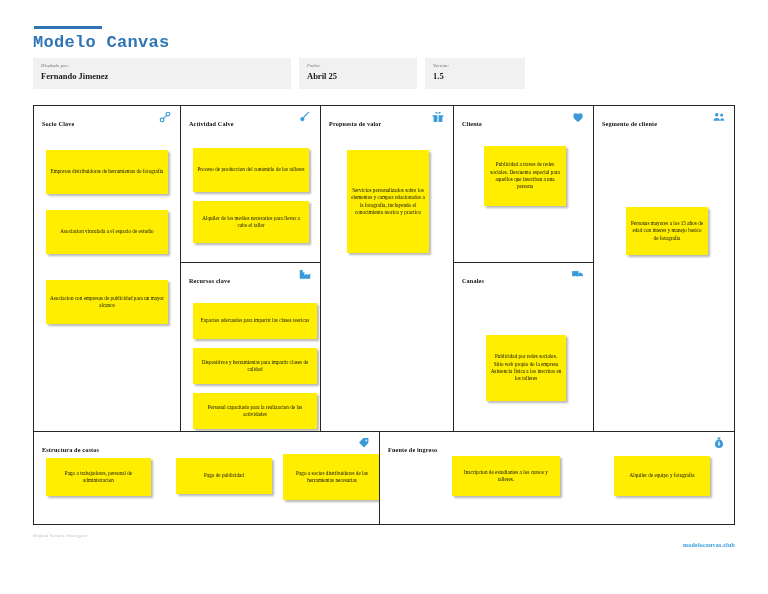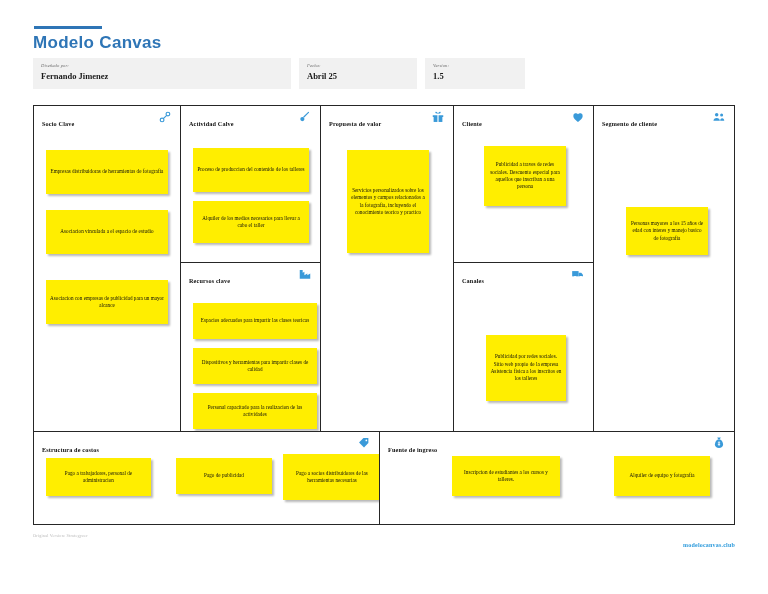--- a/index.html
+++ b/index.html
@@ -28,21 +28,21 @@
     left: 34px;
     top: 26px;
     width: 68px;
     height: 3px;
     background: #2e75b6;
   }
   .page-title {
     position: absolute;
     left: 33px;
     top: 33px;
-    font-family: Liberation Sans, sans-serif;
+    font-family: Liberation Mono, monospace;
     font-size: 17px;
     font-weight: bold;
     color: #2e75b6;
     letter-spacing: .3px;
     border-bottom: 1.5px solid #2e75b6;
     padding-bottom: 7px;
     line-height: 20px;
   }
 
   .meta-row {

